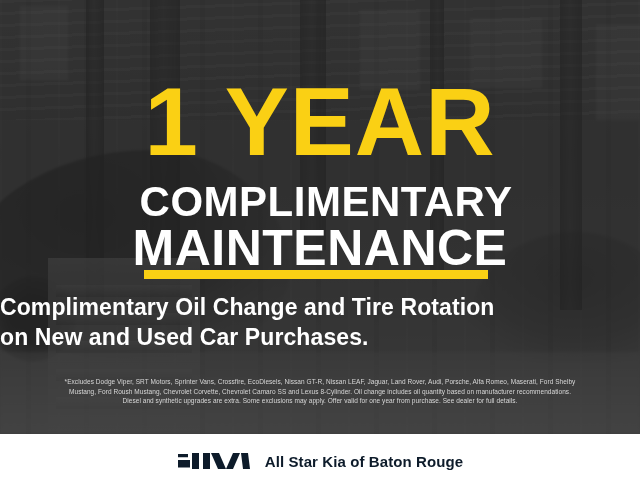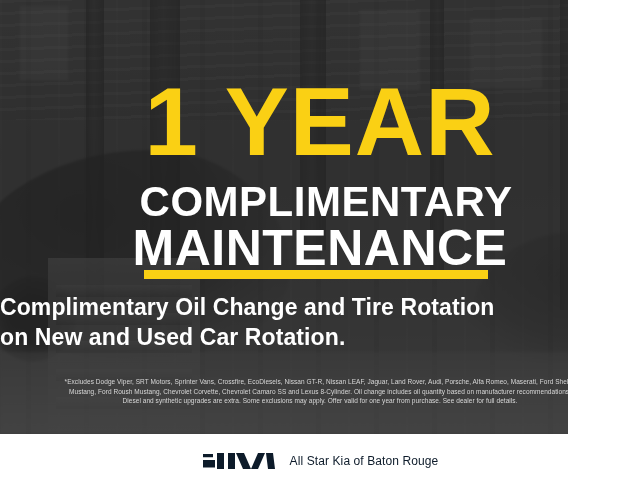--- a/index.html
+++ b/index.html
@@ -2,21 +2,21 @@
 <html><head>
 <meta charset="utf-8">
 <style>
   html, body {
     margin: 0;
     padding: 0;
     background: #ffffff;
   }
   #banner {
     position: relative;
-    width: 568px;
+    width: 640px;
     height: 488px;
     overflow: hidden;
     font-family: "Liberation Sans", sans-serif;
     background: #ffffff;
   }
 
   
   #hero {
     position: absolute;
     left: 0; top: 0;
@@ -216,22 +216,22 @@
     width: 640px; height: 54px;
     background: #ffffff;
     display: flex;
     align-items: center;
     justify-content: center;
     gap: 14px;
   }
   #kia-logo { display: block; }
   #dealer-name {
     color: #0d1b2a;
-    font-size: 12px;
-    font-weight: normal;
+    font-size: 15px;
+    font-weight: bold;
     letter-spacing: 0.1px;
     white-space: nowrap;
   }
 </style>
 </head>
 <body>
 
 <div id="banner">
 
   <div id="hero">
@@ -267,21 +267,21 @@
 
     <div id="headline-block">
       <div id="headline-year">1 YEAR</div>
       <div id="headline-complimentary">COMPLIMENTARY</div>
       <div id="headline-maintenance">MAINTENANCE</div>
       <div id="divider"></div>
     </div>
 
     <div id="subhead">
       <span class="sub-line">Complimentary Oil Change and Tire Rotation</span>
-      <span class="sub-line">on New and Used Car Rotation.</span>
+      <span class="sub-line">on New and Used Car Purchases.</span>
     </div>
 
     <div id="disclaimer">
       <span class="fine-line">*Excludes Dodge Viper, SRT Motors, Sprinter Vans, Crossfire, EcoDiesels, Nissan GT-R, Nissan LEAF, Jaguar, Land Rover, Audi, Porsche, Alfa Romeo, Maserati, Ford Shelby</span>
       <span class="fine-line">Mustang, Ford Roush Mustang, Chevrolet Corvette, Chevrolet Camaro SS and Lexus 8-Cylinder. Oil change includes oil quantity based on manufacturer recommendations.</span>
       <span class="fine-line">Diesel and synthetic upgrades are extra. Some exclusions may apply. Offer valid for one year from purchase. See dealer for full details.</span>
     </div>
   </div>
 
   <div id="footer">

